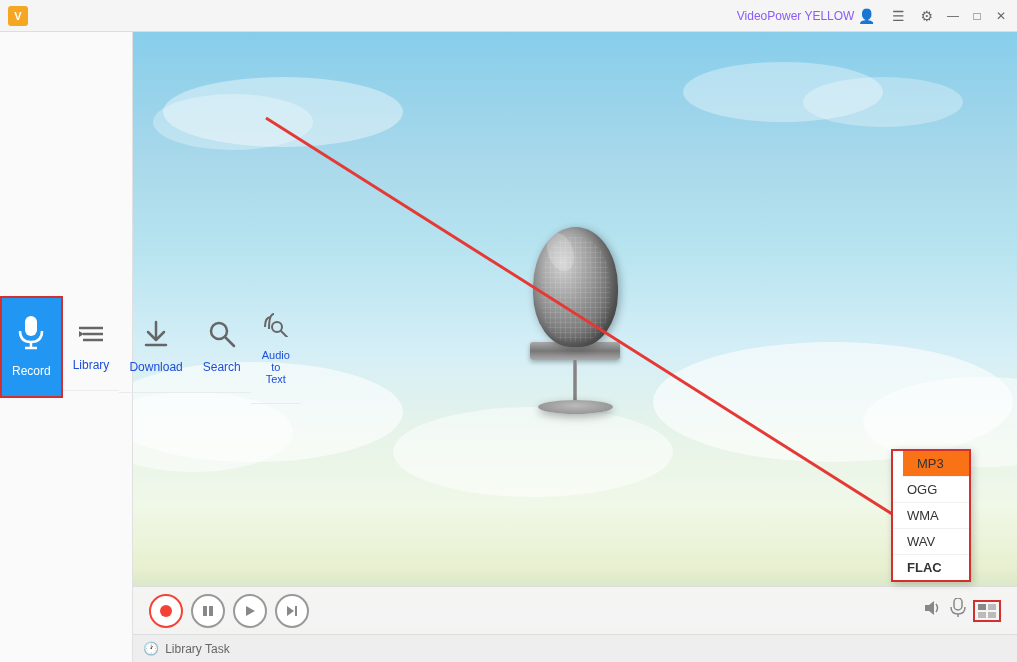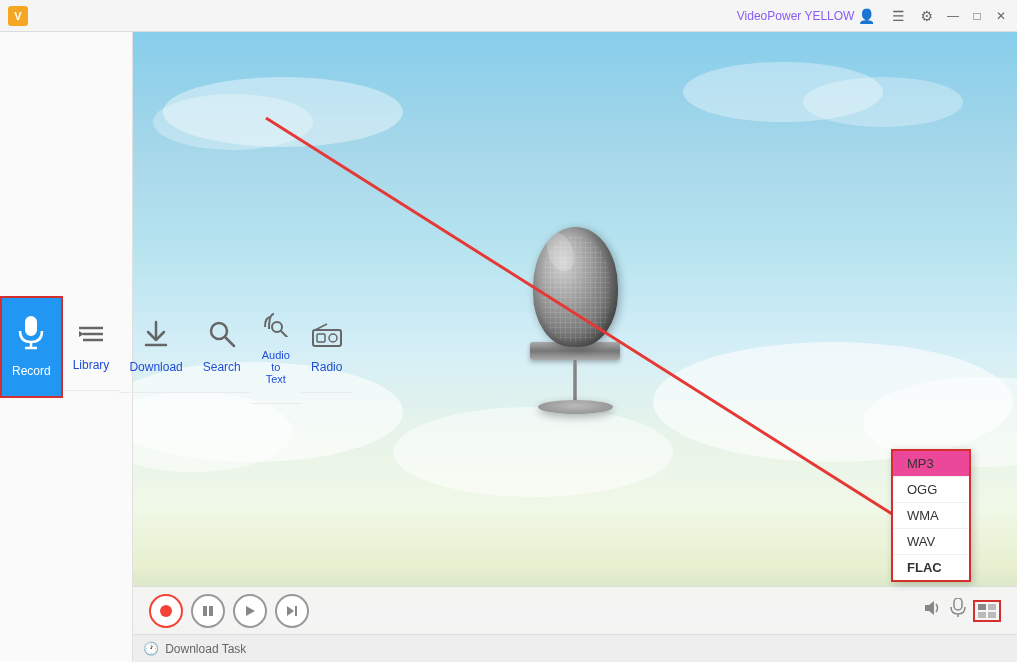--- a/index.html
+++ b/index.html
@@ -307,21 +307,21 @@
       z-index: 20;
     }
     .format-option {
       padding: 5px 14px;
       font-size: 13px;
       color: #333;
       cursor: pointer;
       border-bottom: 1px solid #f0f0f0;
     }
     .format-option:last-child { border-bottom: none; font-weight: bold; }
-    .format-option.selected { background: #ec4899; }
+    .format-option.selected { background: #f97316; margin-left: 10px; }
 
     
     .red-arrow-svg {
       position: absolute;
       top: 0; left: 0;
       width: 100%;
       height: 100%;
       pointer-events: none;
       z-index: 10;
     }
@@ -401,31 +401,20 @@
         <svg width="30" height="28" viewBox="0 0 30 28">
           <path d="M4 18 Q4 8 10 8" fill="none" stroke="#666" stroke-width="2"></path>
           <path d="M8 20 Q8 5 13 5" fill="none" stroke="#666" stroke-width="2"></path>
           <circle cx="16" cy="18" r="5" fill="none" stroke="#666" stroke-width="2"></circle>
           <line x1="20" y1="22" x2="26" y2="28" stroke="#666" stroke-width="2" stroke-linecap="round"></line>
         </svg>
       </div>
       <span class="sidebar-label" style="font-size:11px;">Audio to Text</span>
     </div>
 
-    <div class="sidebar-item">
-      <div class="sidebar-icon">
-        <svg width="32" height="28" viewBox="0 0 32 28">
-          <rect x="2" y="10" width="28" height="16" rx="2" fill="none" stroke="#666" stroke-width="2"></rect>
-          <rect x="6" y="14" width="8" height="8" rx="1" fill="none" stroke="#666" stroke-width="1.5"></rect>
-          <circle cx="22" cy="18" r="4" fill="none" stroke="#666" stroke-width="1.5"></circle>
-          <line x1="4" y1="10" x2="16" y2="4" stroke="#666" stroke-width="1.5"></line>
-        </svg>
-      </div>
-      <span class="sidebar-label">Radio</span>
-    </div>
 
   </div>
 
   <div class="main-content">
 
     <div class="sky-bg"></div>
 
     <svg style="position:absolute;top:0;left:0;width:100%;height:100%;pointer-events:none;">
 
       <ellipse cx="150" cy="80" rx="120" ry="35" fill="rgba(255,255,255,0.4)"></ellipse>
@@ -514,17 +503,17 @@
             <rect x="10" y="0" width="8" height="6" fill="#bbb"></rect>
             <rect x="0" y="8" width="8" height="6" fill="#bbb"></rect>
             <rect x="10" y="8" width="8" height="6" fill="#bbb"></rect>
           </svg>
         </div>
       </div>
     </div>
 
     <div class="schedule-bar">
       <span style="margin-right:6px; font-size:13px;">🕐</span>
-      <span>Download Task</span>
+      <span>Library Task</span>
     </div>
 
   </div>
 </div>
 
 </body></html>

